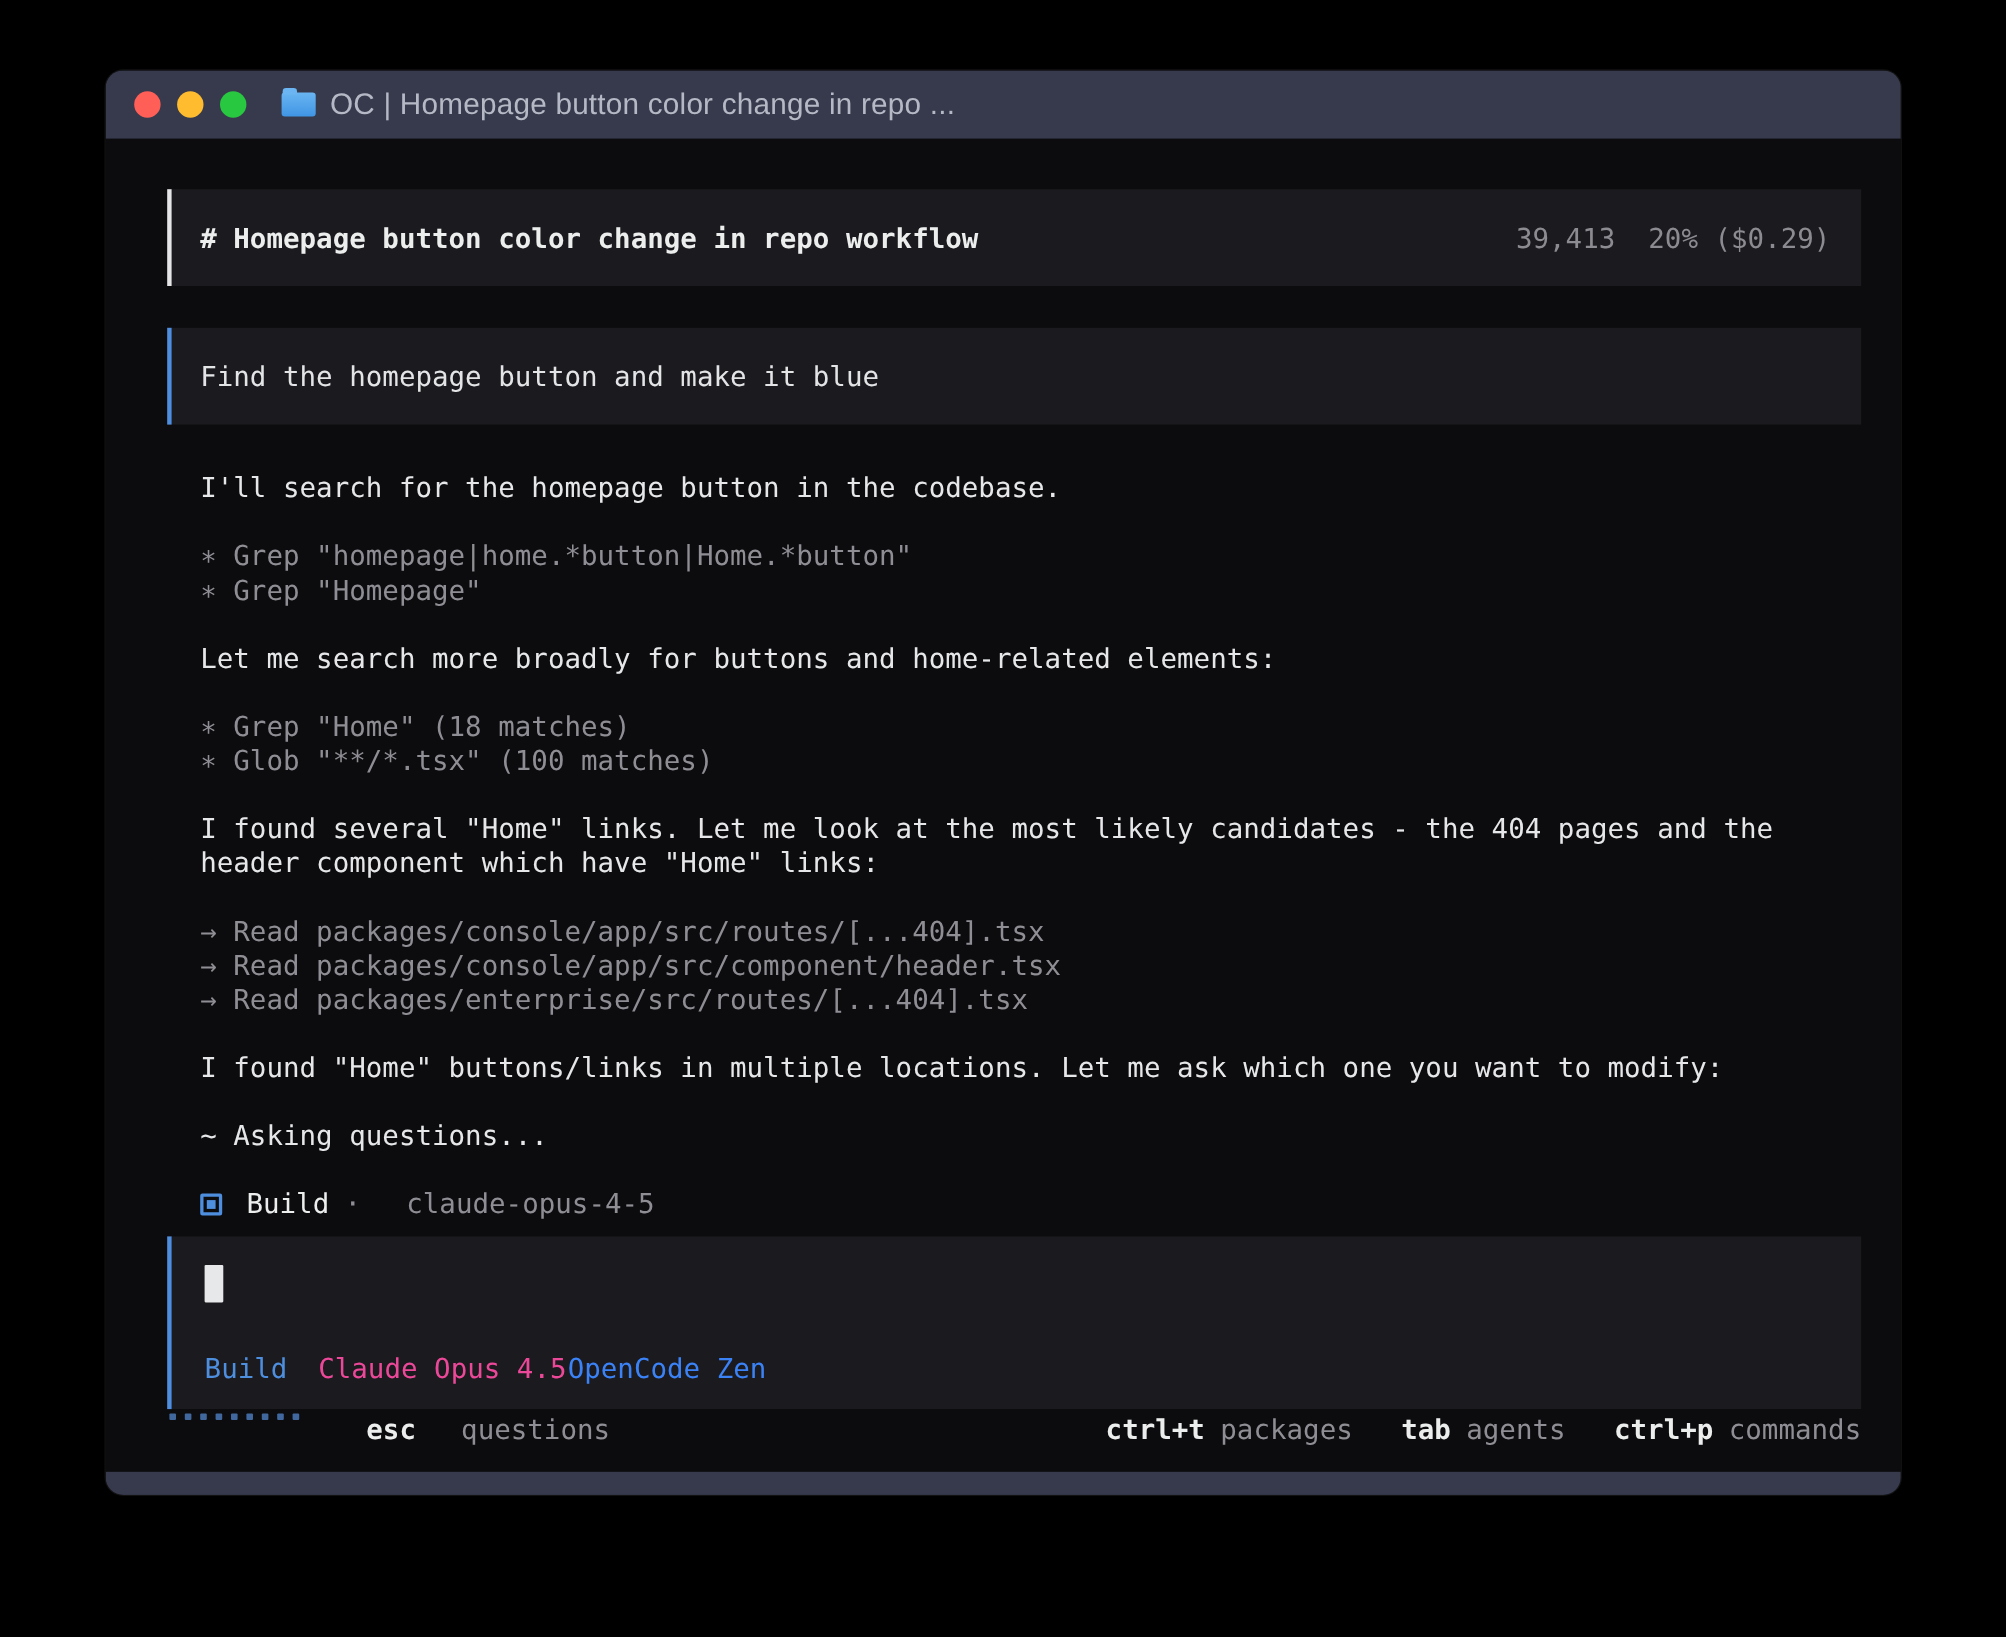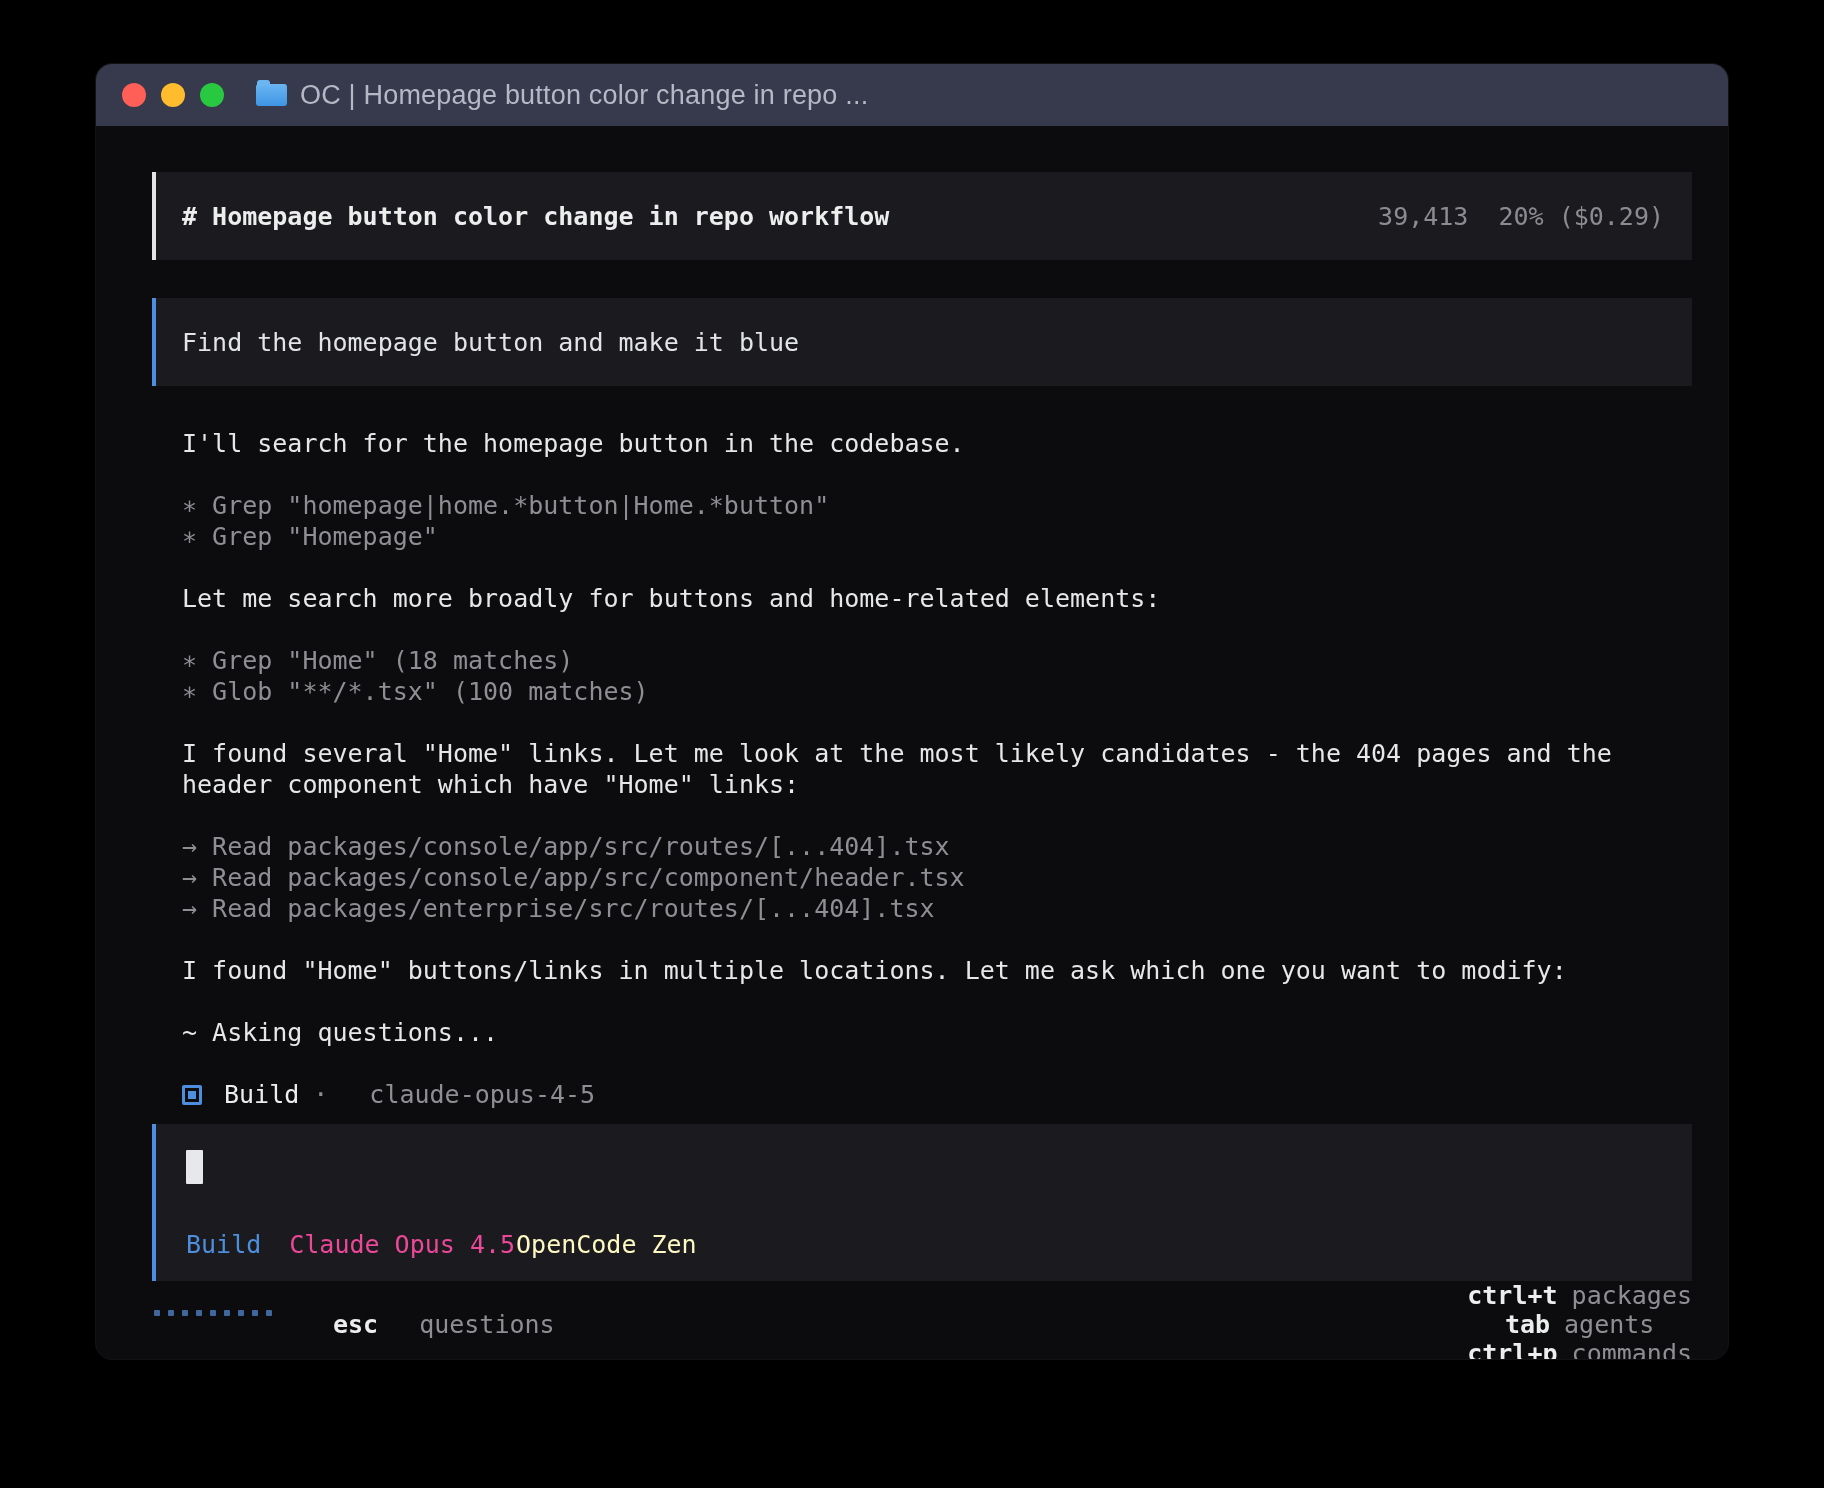--- a/index.html
+++ b/index.html
@@ -76,32 +76,32 @@
   .badge-model { color:#8e8e94;margin-left:27px; }
 
   .input-panel {
     margin-top:14px; border-left:4px solid var(--accent,#4e8ede);
     padding:26px 28px 22px 30px; min-height:140px;
   }
   .cursor-block { display:inline-block; width:17px; height:34px; background:#e7e8e9; border-radius:1px; }
   .input-meta { margin-top:40px; display:flex; align-items:baseline; }
   .meta-agent { color:var(--accent,#4e8ede); margin-right:28px; }
   .meta-model { color:#ec4899; margin-right:1px; }
-  .meta-provider { color:#fef9c3; }
+  .meta-provider { color:#3b82f6; }
 
   .statusbar {
     margin-top:auto; margin-bottom:24px; margin-left:2px;
     display:flex; align-items:center; justify-content:space-between;
   }
   .status-left { display:flex; align-items:flex-start;gap:27px; }
   .dots { display:flex; gap:8px; margin-right:34px; }
   .dot { width:6px; height:6px; background:#41689e; border-radius:1px; }
   .kbd { color:#eceded; font-weight:bold; }
   .action { color:#8e8e94; margin-left:14px; }
-  .status-right { display:flex; align-items:center;flex-direction:column; }
+  .status-right { display:flex; align-items:flex-end; }
   .shortcut { display:flex; align-items:baseline; margin-left:44px; }
 
   .bottom-chrome { flex:0 0 21px; background:#363a4c; }
 </style>
 </head>
 <body>
 
 <div class="window">
 
   <div class="titlebar">

